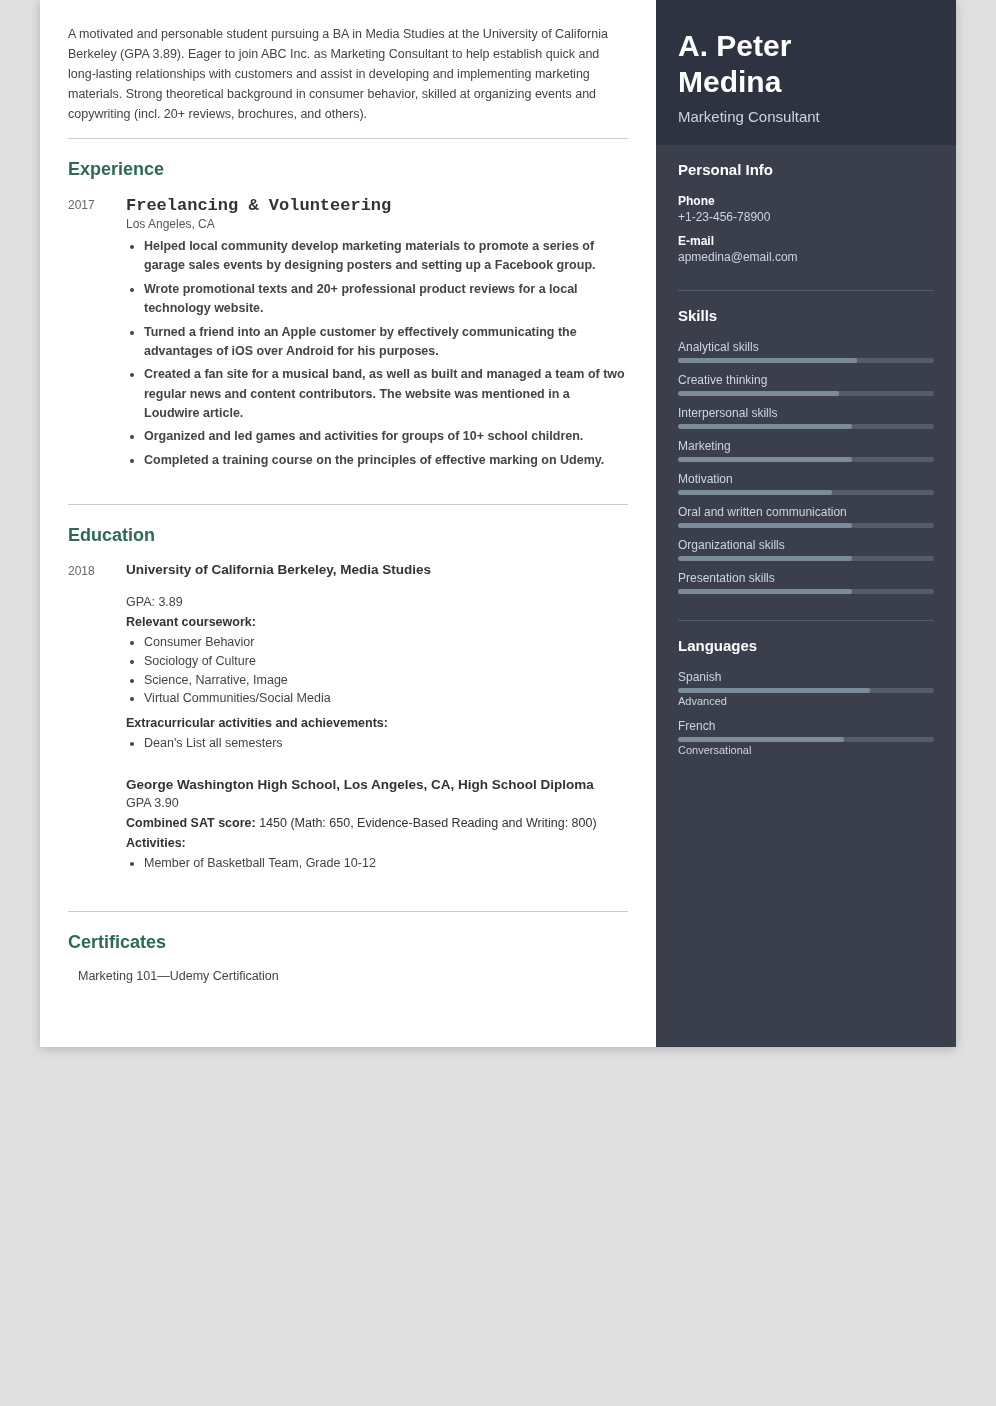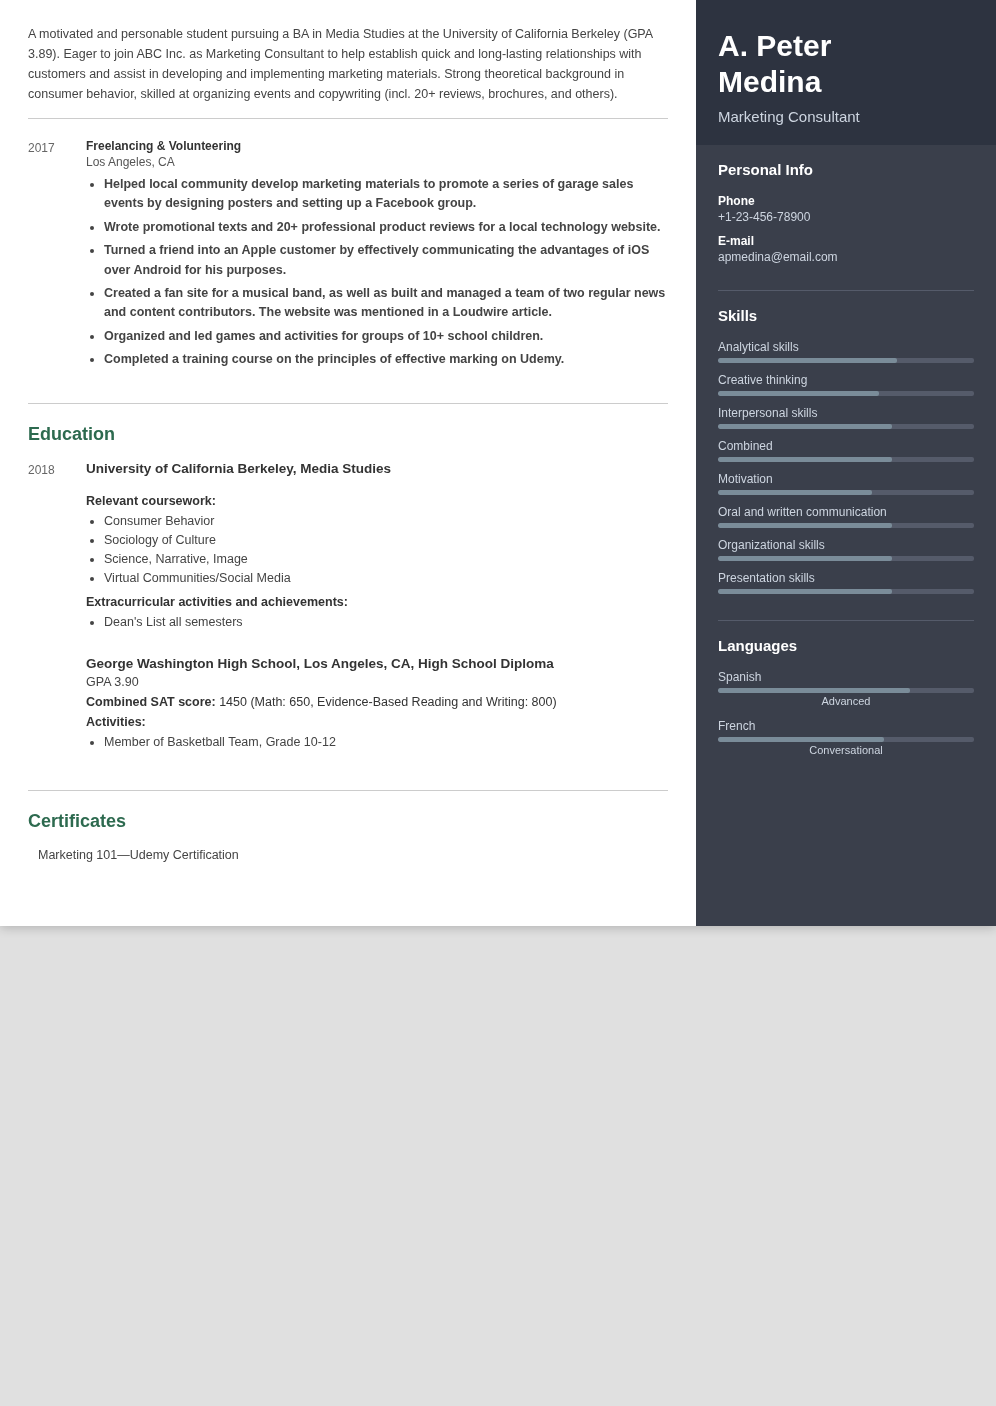--- a/index.html
+++ b/index.html
@@ -7,21 +7,21 @@
       font-family: Arial, sans-serif;
       font-size: 13px;
       color: #333;
       background: #e0e0e0;
       display: flex;
       justify-content: center;
       align-items: flex-start;
       min-height: 100vh;
     }
     .resume-wrapper {
-      width: 996px;
+      width: 916px;
       display: flex;
       background: #fff;
       box-shadow: 0 2px 10px rgba(0,0,0,0.2);
     }
     
     .left-col {
       flex: 1;
       padding: 24px 28px;
       background: #fff;
     }
@@ -57,22 +57,23 @@
       min-width: 40px;
       font-size: 12px;
       color: #666;
       padding-top: 2px;
     }
     .exp-content {
       flex: 1;
     }
     .exp-title {
       font-weight: bold;
-      font-size: 12px;
+      font-size: 17px;
       margin-bottom: 2px;
+      font-family: Liberation Mono, monospace;
     }
     .exp-subtitle {
       font-size: 12px;
       color: #555;
       margin-bottom: 6px;
     }
     .exp-bullets {
       list-style: disc;
       padding-left: 18px;
     }
@@ -196,41 +197,42 @@
       margin-bottom: 2px;
     }
     .lang-bar-fill {
       height: 100%;
       background: #7a8c99;
       border-radius: 2px;
     }
     .lang-level {
       font-size: 11px;
       color: #cdd5e0;
-      text-align: center;
+      text-align: left;
     }
     .section-divider {
       height: 1px;
       background: #555b6a;
       margin: 0 22px;
     }
     .edu-spacer {
       height: 14px;
     }
   </style>
 </head>
 <body>
 
 <div class="resume-wrapper">
 
   <div class="left-col">
 
     <p class="summary-text">A motivated and personable student pursuing a BA in Media Studies at the University of California Berkeley (GPA 3.89). Eager to join ABC Inc. as Marketing Consultant to help establish quick and long-lasting relationships with customers and assist in developing and implementing marketing materials. Strong theoretical background in consumer behavior, skilled at organizing events and copywriting (incl. 20+ reviews, brochures, and others).</p>
 
     <div class="section">
+      <div class="section-title">Experience</div>
       <div id="experience-entries">
           <div class="exp-entry">
             <div class="exp-year">2017</div>
             <div class="exp-content">
               <div class="exp-title">Freelancing &amp; Volunteering</div>
               <div class="exp-subtitle">Los Angeles, CA</div>
               <ul class="exp-bullets">
                 <li>Helped local community develop marketing materials to promote a series of garage sales events by designing posters and setting up a Facebook group.</li>
                 <li>Wrote promotional texts and 20+ professional product reviews for a local technology website.</li>
                 <li>Turned a friend into an Apple customer by effectively communicating the advantages of iOS over Android for his purposes.</li>
@@ -244,20 +246,21 @@
     </div>
 
     <div class="section">
       <div class="section-title">Education</div>
       <div id="education-entries">
           <div class="exp-entry">
             <div class="exp-year">2018</div>
             <div class="exp-content">
               <div class="edu-title">University of California Berkeley, Media Studies</div>
               <div class="edu-spacer"></div>
+              <div class="edu-gpa">GPA: 3.89</div>
               <div class="edu-label">Relevant coursework:</div>
               <ul class="edu-list">
                 <li>Consumer Behavior</li>
                 <li>Sociology of Culture</li>
                 <li>Science, Narrative, Image</li>
                 <li>Virtual Communities/Social Media</li>
               </ul>
               <div class="edu-label">Extracurricular activities and achievements:</div>
               <ul class="edu-list">
                 <li>Dean's List all semesters</li>
@@ -323,21 +326,21 @@
               <div class="skill-bar-fill" style="width: 63%;"></div>
             </div>
           </div>
           <div class="skill-item">
             <div class="skill-name">Interpersonal skills</div>
             <div class="skill-bar-bg">
               <div class="skill-bar-fill" style="width: 68%;"></div>
             </div>
           </div>
           <div class="skill-item">
-            <div class="skill-name">Combined</div>
+            <div class="skill-name">Marketing</div>
             <div class="skill-bar-bg">
               <div class="skill-bar-fill" style="width: 68%;"></div>
             </div>
           </div>
           <div class="skill-item">
             <div class="skill-name">Motivation</div>
             <div class="skill-bar-bg">
               <div class="skill-bar-fill" style="width: 60%;"></div>
             </div>
           </div>

